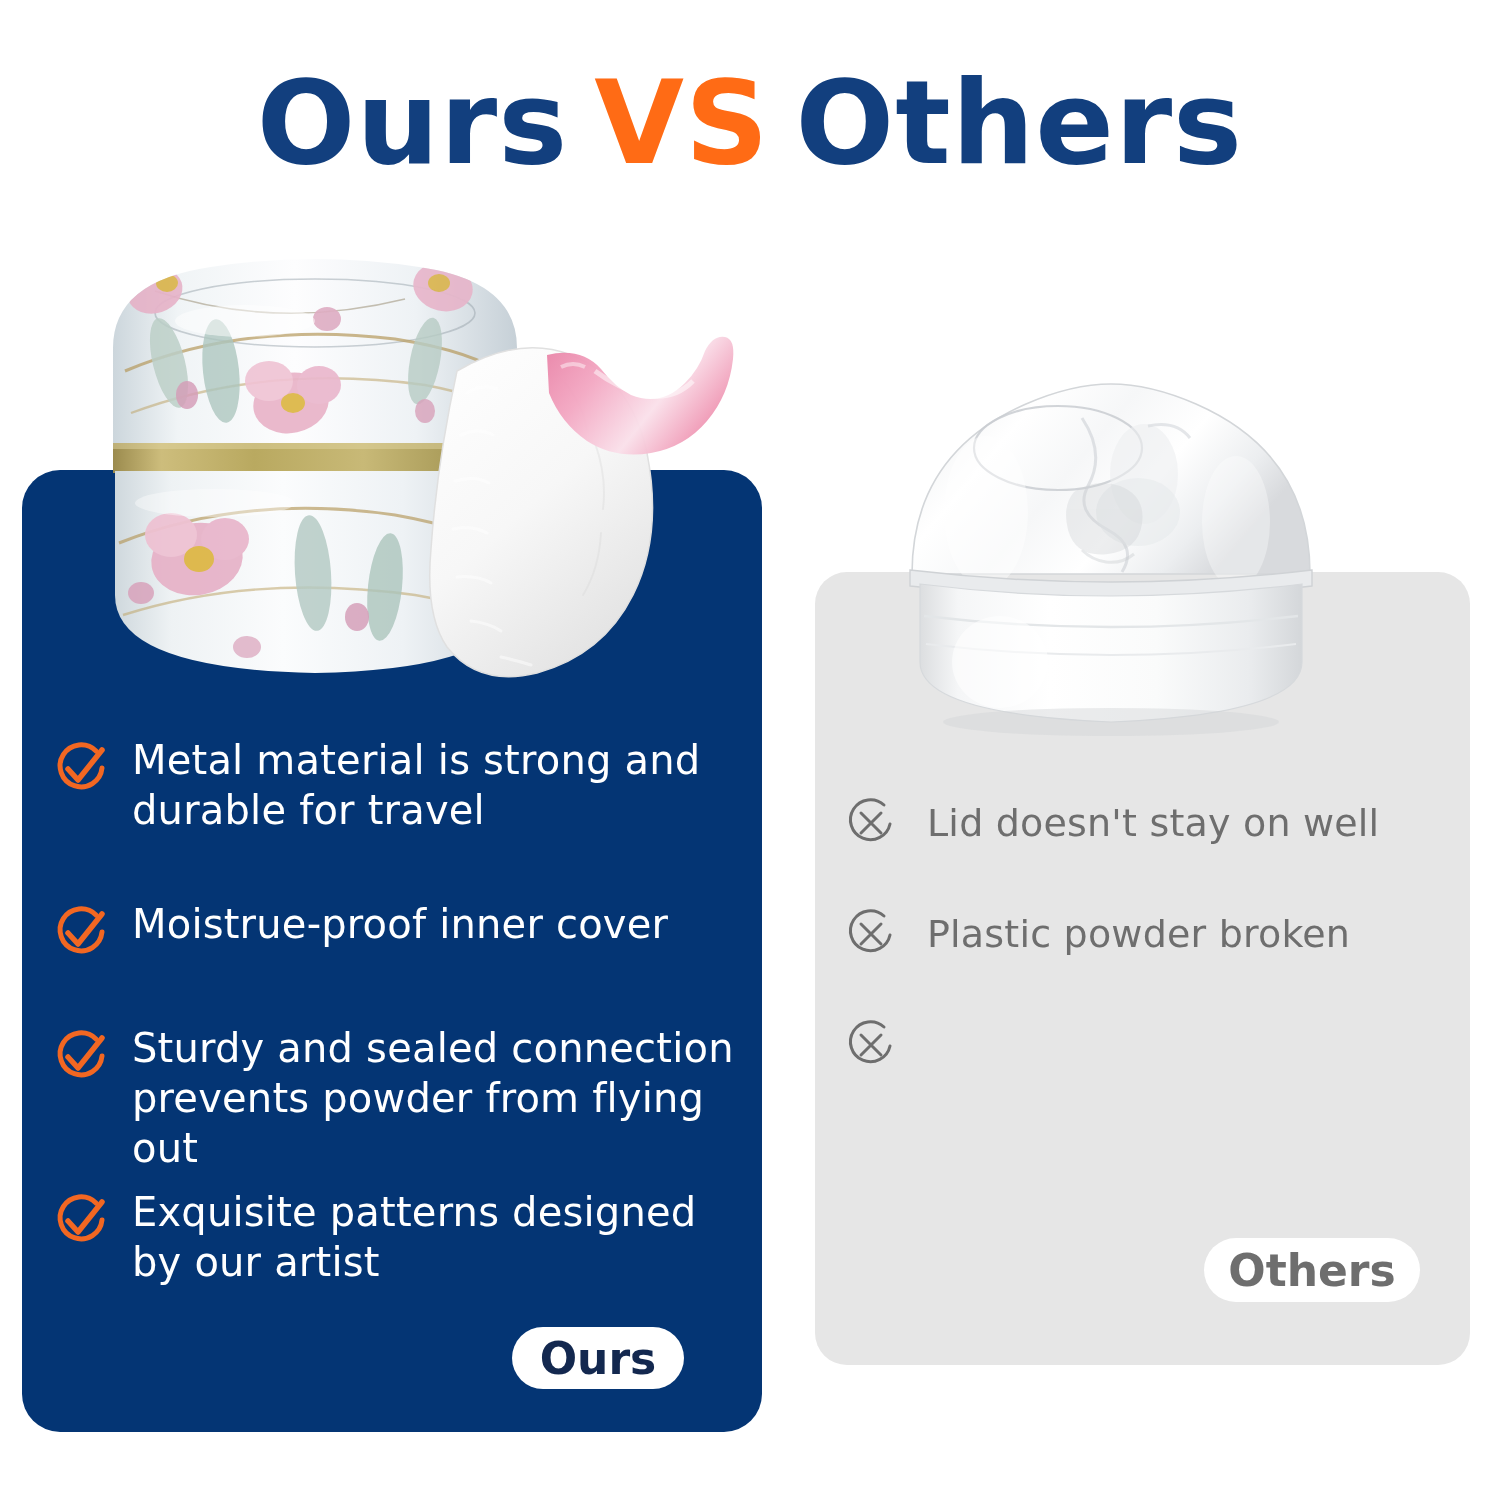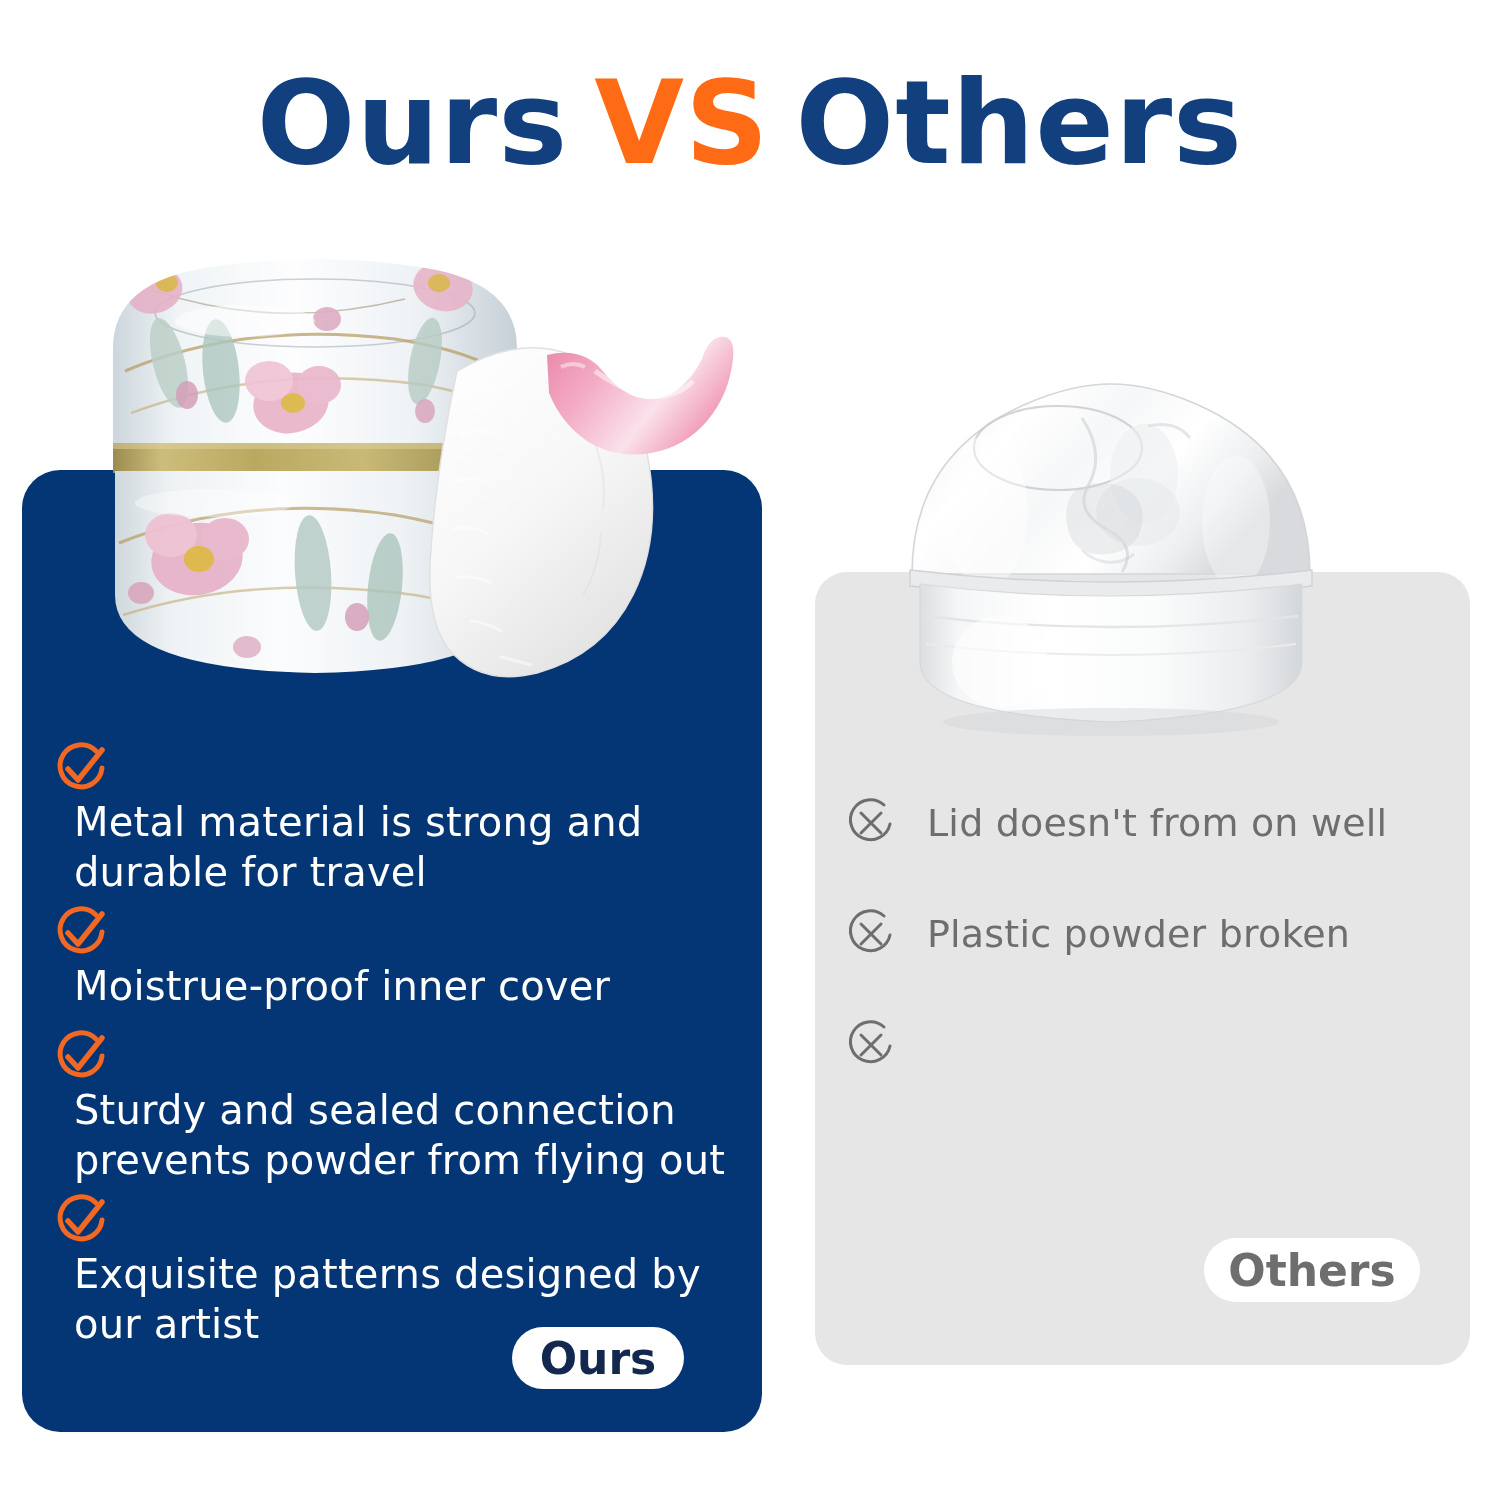--- a/index.html
+++ b/index.html
@@ -37,36 +37,35 @@
     background:#E6E6E6;border-radius:32px;
   }
 
   
   #pros{
     position:absolute;left:52px;top:735px;width:700px;
   }
   .pro-row{
     display:flex;align-items:flex-start;
     margin-bottom:40px;
-    flex-direction:column;
   }
   .pro-row:last-child{margin-bottom:0;}
   .pro-icon{flex:0 0 auto;width:58px;height:58px;margin-top:4px;}
   .pro-text{
     flex:1 1 auto;
     margin-left:22px;
     color:#ffffff;
     font-family:"DejaVu Sans", sans-serif;
     font-weight:400;
     font-size:40px;
     line-height:50px;
     letter-spacing:0.2px;
   }
   .pro-row.h2{height:124px;}
-  .pro-row.h1{height:84px;text-align:center;}
+  .pro-row.h1{height:84px;}
 
   
   #cons{
     position:absolute;left:843px;top:795px;width:630px;
   }
   .con-row{
     display:flex;align-items:center;
     height:56px;
     margin-bottom:55px;
   }
@@ -338,21 +337,21 @@
 
   <div id="cons">
 
     <div class="con-row">
       <span class="con-icon">
         <svg viewBox="0 0 56 56" width="56" height="56" xmlns="http://www.w3.org/2000/svg">
           <path d="M41,10 A20,20 0 1 0 47,29" fill="none" stroke="#6E6E6E" stroke-width="3" stroke-linecap="round"></path>
           <path d="M18,18 L38,38 M38,18 L18,38" fill="none" stroke="#6E6E6E" stroke-width="3" stroke-linecap="round"></path>
         </svg>
       </span>
-      <span class="con-text">Lid doesn't from on well</span>
+      <span class="con-text">Lid doesn't stay on well</span>
     </div>
 
     <div class="con-row">
       <span class="con-icon">
         <svg viewBox="0 0 56 56" width="56" height="56" xmlns="http://www.w3.org/2000/svg">
           <path d="M41,10 A20,20 0 1 0 47,29" fill="none" stroke="#6E6E6E" stroke-width="3" stroke-linecap="round"></path>
           <path d="M18,18 L38,38 M38,18 L18,38" fill="none" stroke="#6E6E6E" stroke-width="3" stroke-linecap="round"></path>
         </svg>
       </span>
       <span class="con-text">Plastic powder broken</span>

